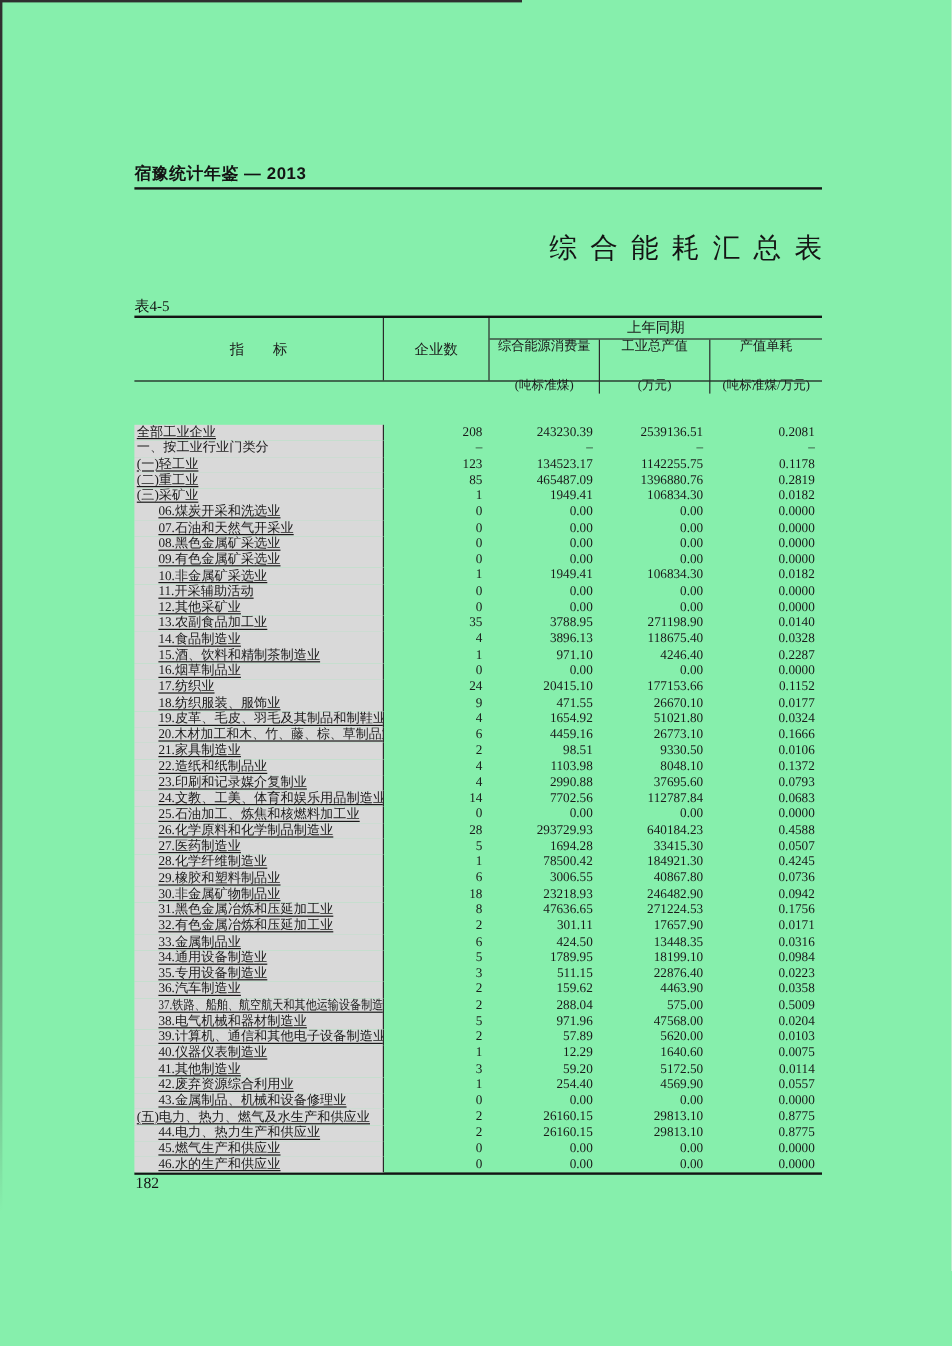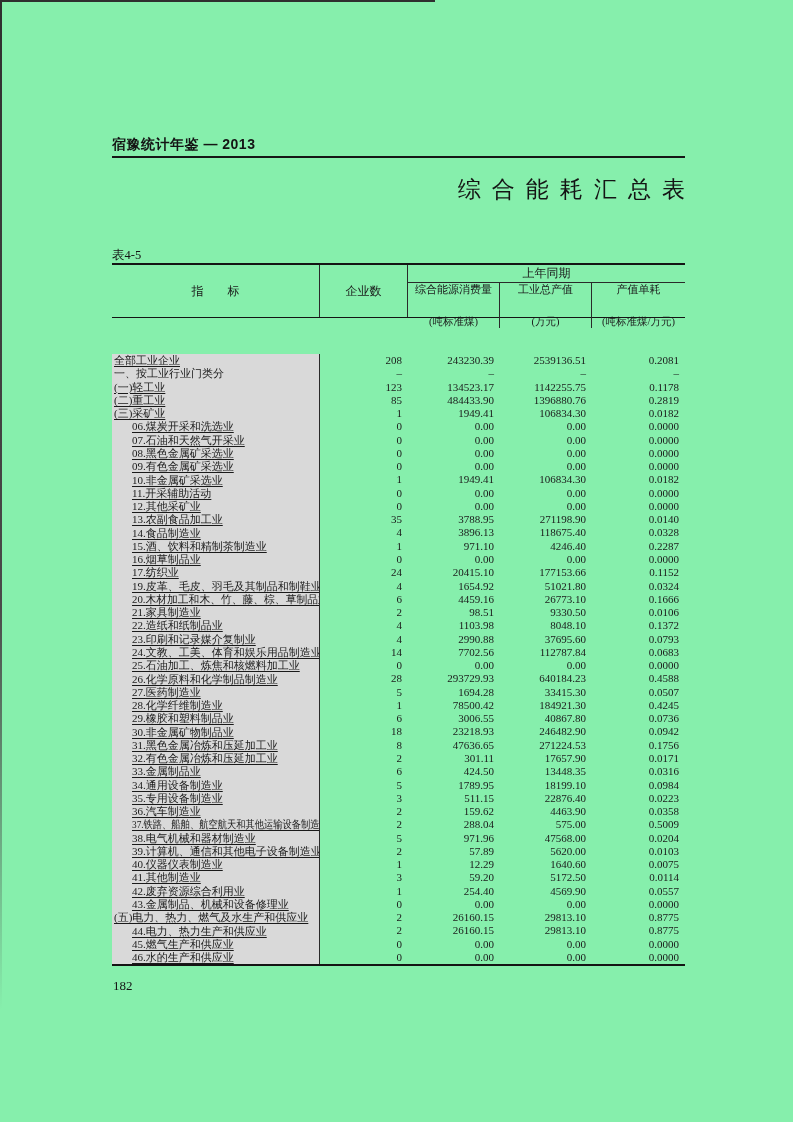--- a/index.html
+++ b/index.html
@@ -16,21 +16,21 @@
     background:linear-gradient(to bottom,#2f2f2f 0%,#4a4a4a 60%,rgba(90,90,90,0) 100%); }
 
   .page-header {
     position:absolute; left:112px; top:136px; width:573px;
     font-family:"Liberation Sans","DejaVu Sans",sans-serif;
     font-weight:bold; font-size:14px; letter-spacing:0.5px; color:#141414;
   }
   .header-rule { position:absolute; left:112px; top:156px; width:573px; height:2px; background:#161616; }
 
   .doc-title {
-    position:absolute; left:112px; top:174px; width:573px; text-align:right;
+    position:absolute; left:112px; top:191px; width:573px; text-align:right;
     font-size:23px; color:#141414;
   }
   .doc-title span { letter-spacing:0.48em; margin-right:-0.48em; }
 
   .table-label { position:absolute; left:112px; top:247px; font-size:12.5px; color:#141414; }
 
   .tbl { position:absolute; left:112px; top:263px; width:573px; font-size:11px; }
 
   
   .thead { display:flex; border-top:2.5px solid #141414; border-bottom:1.2px solid #141414; height:55px; }
@@ -127,21 +127,21 @@
           <div class="td-num td-n1">123</div>
           <div class="td-num td-n2">134523.17</div>
           <div class="td-num td-n3">1142255.75</div>
           <div class="td-num td-n4">0.1178</div>
         </div>
         <div class="trow">
           <div class="td-label">
             <span class="lbl u">(二)重工业</span>
           </div>
           <div class="td-num td-n1">85</div>
-          <div class="td-num td-n2">484433.90</div>
+          <div class="td-num td-n2">465487.09</div>
           <div class="td-num td-n3">1396880.76</div>
           <div class="td-num td-n4">0.2819</div>
         </div>
         <div class="trow">
           <div class="td-label">
             <span class="lbl u">(三)采矿业</span>
           </div>
           <div class="td-num td-n1">1</div>
           <div class="td-num td-n2">1949.41</div>
           <div class="td-num td-n3">106834.30</div>
@@ -250,20 +250,29 @@
           <div class="td-label ind">
             <span class="lbl u">17.纺织业</span>
           </div>
           <div class="td-num td-n1">24</div>
           <div class="td-num td-n2">20415.10</div>
           <div class="td-num td-n3">177153.66</div>
           <div class="td-num td-n4">0.1152</div>
         </div>
         <div class="trow">
           <div class="td-label ind">
+            <span class="lbl u">18.纺织服装、服饰业</span>
+          </div>
+          <div class="td-num td-n1">9</div>
+          <div class="td-num td-n2">471.55</div>
+          <div class="td-num td-n3">26670.10</div>
+          <div class="td-num td-n4">0.0177</div>
+        </div>
+        <div class="trow">
+          <div class="td-label ind">
             <span class="lbl u">19.皮革、毛皮、羽毛及其制品和制鞋业</span>
           </div>
           <div class="td-num td-n1">4</div>
           <div class="td-num td-n2">1654.92</div>
           <div class="td-num td-n3">51021.80</div>
           <div class="td-num td-n4">0.0324</div>
         </div>
         <div class="trow">
           <div class="td-label ind">
             <span class="lbl u" style="transform-origin: left center; transform: scaleX(0.9801);">20.木材加工和木、竹、藤、棕、草制品业</span>

